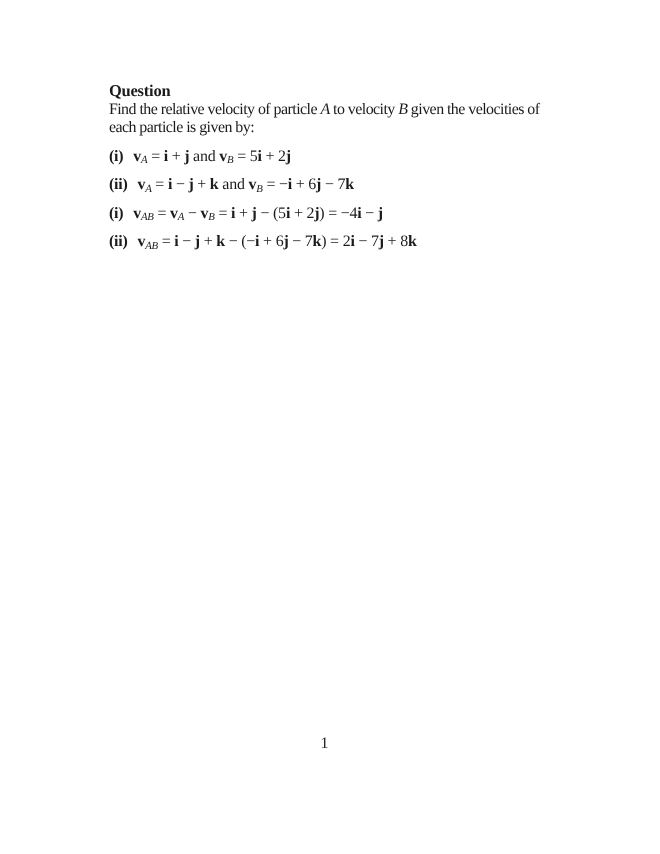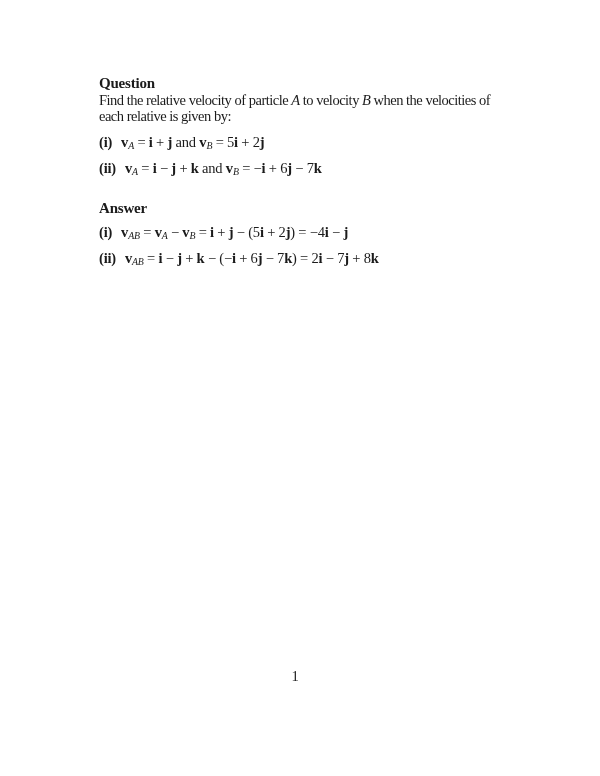--- a/index.html
+++ b/index.html
@@ -73,36 +73,35 @@
 </style>
 </head>
 <body>
 
 <div class="page">
   <div class="content">
 
     <div class="heading">Question</div>
 
     <div class="intro">
-      <div class="intro-line"><span>Find the relative velocity of particle </span><span style="font-style: italic;">A</span><span> to velocity </span><span style="font-style: italic;">B</span><span> when the velocities of</span></div>
-      <div class="intro-line"><span>each relative is given by:</span></div>
+      <div class="intro-line"><span>Find the relative velocity of particle </span><span style="font-style: italic;">A</span><span> to velocity </span><span style="font-style: italic;">B</span><span> given the velocities of</span></div>
+      <div class="intro-line"><span>each particle is given by:</span></div>
     </div>
 
     <div class="question-list">
       <div class="math-item">
         <span class="item-label">(i)</span>
         <span class="item-math"><span style="font-weight: bold;">v</span><sub class="seg-sub" style="font-style: italic;">A</sub><span> = </span><span style="font-weight: bold;">i</span><span> + </span><span style="font-weight: bold;">j</span><span> and </span><span style="font-weight: bold;">v</span><sub class="seg-sub" style="font-style: italic;">B</sub><span> = 5</span><span style="font-weight: bold;">i</span><span> + 2</span><span style="font-weight: bold;">j</span></span>
       </div>
       <div class="math-item">
         <span class="item-label">(ii)</span>
         <span class="item-math"><span style="font-weight: bold;">v</span><sub class="seg-sub" style="font-style: italic;">A</sub><span> = </span><span style="font-weight: bold;">i</span><span> − </span><span style="font-weight: bold;">j</span><span> + </span><span style="font-weight: bold;">k</span><span> and </span><span style="font-weight: bold;">v</span><sub class="seg-sub" style="font-style: italic;">B</sub><span> = −</span><span style="font-weight: bold;">i</span><span> + 6</span><span style="font-weight: bold;">j</span><span> − 7</span><span style="font-weight: bold;">k</span></span>
       </div>
     </div>
 
-    <div class="heading answer-heading">Answer</div>
 
     <div class="answer-list">
       <div class="math-item">
         <span class="item-label">(i)</span>
         <span class="item-math"><span style="font-weight: bold;">v</span><sub class="seg-sub" style="font-style: italic;">AB</sub><span> = </span><span style="font-weight: bold;">v</span><sub class="seg-sub" style="font-style: italic;">A</sub><span> − </span><span style="font-weight: bold;">v</span><sub class="seg-sub" style="font-style: italic;">B</sub><span> = </span><span style="font-weight: bold;">i</span><span> + </span><span style="font-weight: bold;">j</span><span> − (5</span><span style="font-weight: bold;">i</span><span> + 2</span><span style="font-weight: bold;">j</span><span>) = −4</span><span style="font-weight: bold;">i</span><span> − </span><span style="font-weight: bold;">j</span></span>
       </div>
       <div class="math-item">
         <span class="item-label">(ii)</span>
         <span class="item-math"><span style="font-weight: bold;">v</span><sub class="seg-sub" style="font-style: italic;">AB</sub><span> = </span><span style="font-weight: bold;">i</span><span> − </span><span style="font-weight: bold;">j</span><span> + </span><span style="font-weight: bold;">k</span><span> − (−</span><span style="font-weight: bold;">i</span><span> + 6</span><span style="font-weight: bold;">j</span><span> − 7</span><span style="font-weight: bold;">k</span><span>) = 2</span><span style="font-weight: bold;">i</span><span> − 7</span><span style="font-weight: bold;">j</span><span> + 8</span><span style="font-weight: bold;">k</span></span>
       </div>

